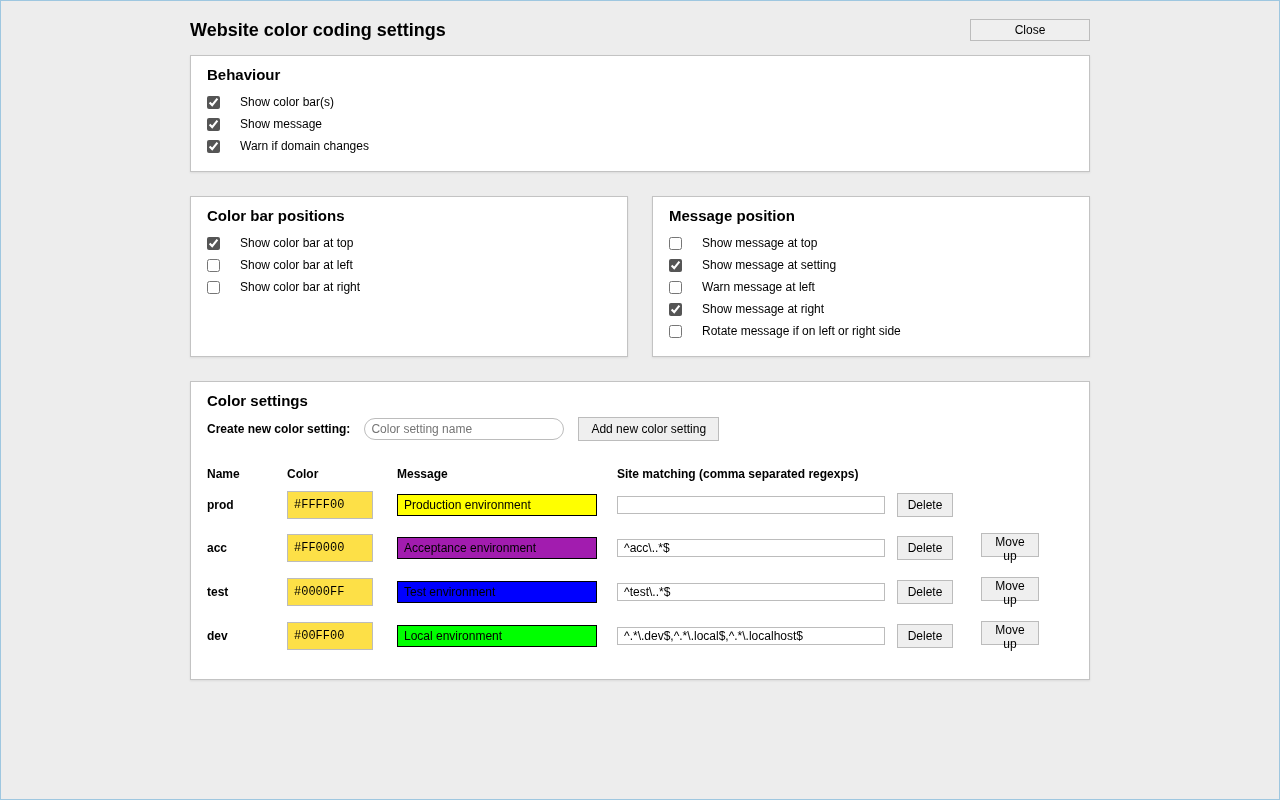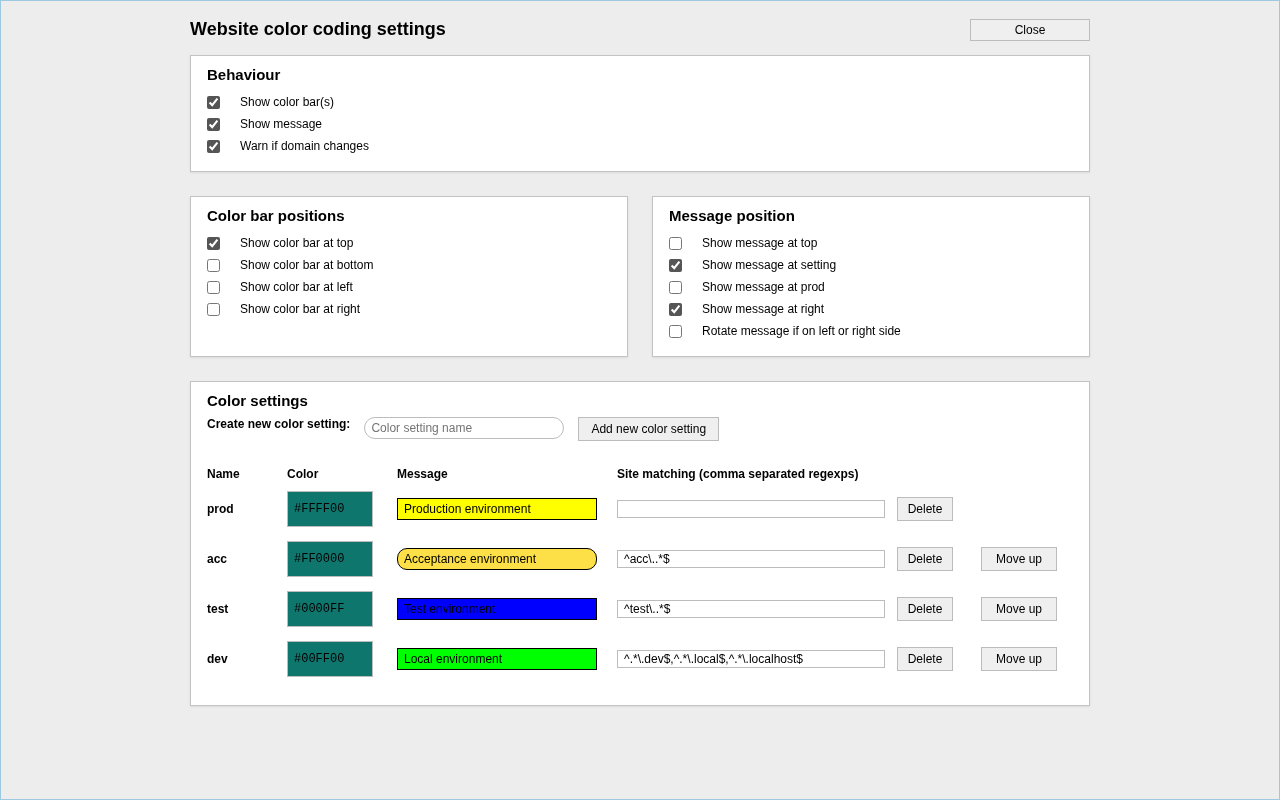--- a/index.html
+++ b/index.html
@@ -13,21 +13,21 @@
     border: 1px solid #9ec7e0;
     min-height: 800px;
   }
   .wrap {
     width: 900px;
     margin: 0 auto;
     padding-top: 18px;
   }
   .header-row {
     display: flex;
-    align-items: flex-start;
+    align-items: center;
     justify-content: space-between;
     margin-bottom: 14px;
   }
   .page-title {
     font-size: 18px;
     font-weight: bold;
   }
   .close-btn {
     width: 120px;
     height: 22px;
@@ -63,21 +63,21 @@
     accent-color: #555;
   }
   .two-col {
     display: flex;
     gap: 24px;
     margin-bottom: 24px;
   }
   .two-col .panel { flex:1; margin-bottom:0; }
   .create-row {
     display: flex;
-    align-items: flex-start;
+    align-items: center;
     gap: 14px;
     margin-bottom: 26px;
     font-size:12px;
   }
   .create-label { font-weight: bold; }
   .text-input {
     height: 22px;
     border: 1px solid #bcbcbc;
     padding: 0 6px;
     font-family: inherit;
@@ -102,26 +102,26 @@
     margin-bottom: 10px;
   }
   .tbl-row {
     display: grid;
     grid-template-columns: 80px 110px 220px 280px 80px 80px;
     align-items: center;
     margin-bottom: 14px;
   }
   .tbl-row .name { font-weight: bold; font-size:12px;}
   .color-input {
-    width: 86px; height: 36px;
+    width: 86px; height: 28px;
     border: 1px solid #bcbcbc;
     padding: 0 6px;
     font-family: "Courier New", monospace;
     font-size: 12px;
-    background:#0f766e;
+    background:#fde047;
   }
   .msg-input {
     width: 200px; height: 22px;
     border: 1px solid #000;
     padding: 0 6px;
     font-family: inherit;
     font-size: 12px;
     color:#000;
   }
   .site-input {
@@ -134,21 +134,21 @@
   }
   .act-btn {
     width: 56px; height: 24px;
     background: #efefef;
     border: 1px solid #bcbcbc;
     font-family: inherit;
     font-size: 12px;
     cursor: pointer;
   }
   .moveup-btn {
-    width: 76px;
+    width: 58px;
     margin-left: 4px;
   }
   .config-row {
     display:flex;
     justify-content: space-between;
     align-items:center;
     margin-top:4px;
   }
   .reset-btn {
     width:120px; height:24px;
@@ -191,24 +191,20 @@
   <div class="two-col">
     <div class="panel">
       <div class="panel-title">Color bar positions</div>
       <div id="barpos-list">
           <label class="chk-row">
             <input type="checkbox" checked="" style="">
             <span>Show color bar at top</span>
           </label>
           <label class="chk-row">
             <input type="checkbox" style="">
-            <span>Show color bar at bottom</span>
-          </label>
-          <label class="chk-row">
-            <input type="checkbox" style="">
             <span>Show color bar at left</span>
           </label>
           <label class="chk-row">
             <input type="checkbox" style="">
             <span>Show color bar at right</span>
           </label>
         </div>
     </div>
     <div class="panel">
       <div class="panel-title">Message position</div>
@@ -216,21 +212,21 @@
           <label class="chk-row">
             <input type="checkbox" style="">
             <span>Show message at top</span>
           </label>
           <label class="chk-row">
             <input type="checkbox" checked="" style="">
             <span>Show message at setting</span>
           </label>
           <label class="chk-row">
             <input type="checkbox" style="">
-            <span>Show message at prod</span>
+            <span>Warn message at left</span>
           </label>
           <label class="chk-row">
             <input type="checkbox" checked="" style="">
             <span>Show message at right</span>
           </label>
           <label class="chk-row">
             <input type="checkbox" style="">
             <span>Rotate message if on left or right side</span>
           </label>
         </div>
@@ -260,21 +256,21 @@
           <div class="name">prod</div>
           <div><input class="color-input" value="#FFFF00" style=""></div>
           <div><input class="msg-input" value="Production environment" style="background: rgb(255, 255, 0);"></div>
           <div><input class="site-input" style=""></div>
           <div><button class="act-btn">Delete</button></div>
           <div></div>
         </div>
         <div class="tbl-row">
           <div class="name">acc</div>
           <div><input class="color-input" value="#FF0000" style=""></div>
-          <div><input class="msg-input" value="Acceptance environment" style="background: #fde047; border-radius: 10px;"></div>
+          <div><input class="msg-input" value="Acceptance environment" style="background: #a21caf;"></div>
           <div><input class="site-input" value="^acc\..*$" style=""></div>
           <div><button class="act-btn">Delete</button></div>
           <div><button class="act-btn moveup-btn">Move up</button></div>
         </div>
         <div class="tbl-row">
           <div class="name">test</div>
           <div><input class="color-input" value="#0000FF" style=""></div>
           <div><input class="msg-input" value="Test environment" style="background: rgb(0, 0, 255);"></div>
           <div><input class="site-input" value="^test\..*$" style=""></div>
           <div><button class="act-btn">Delete</button></div>

